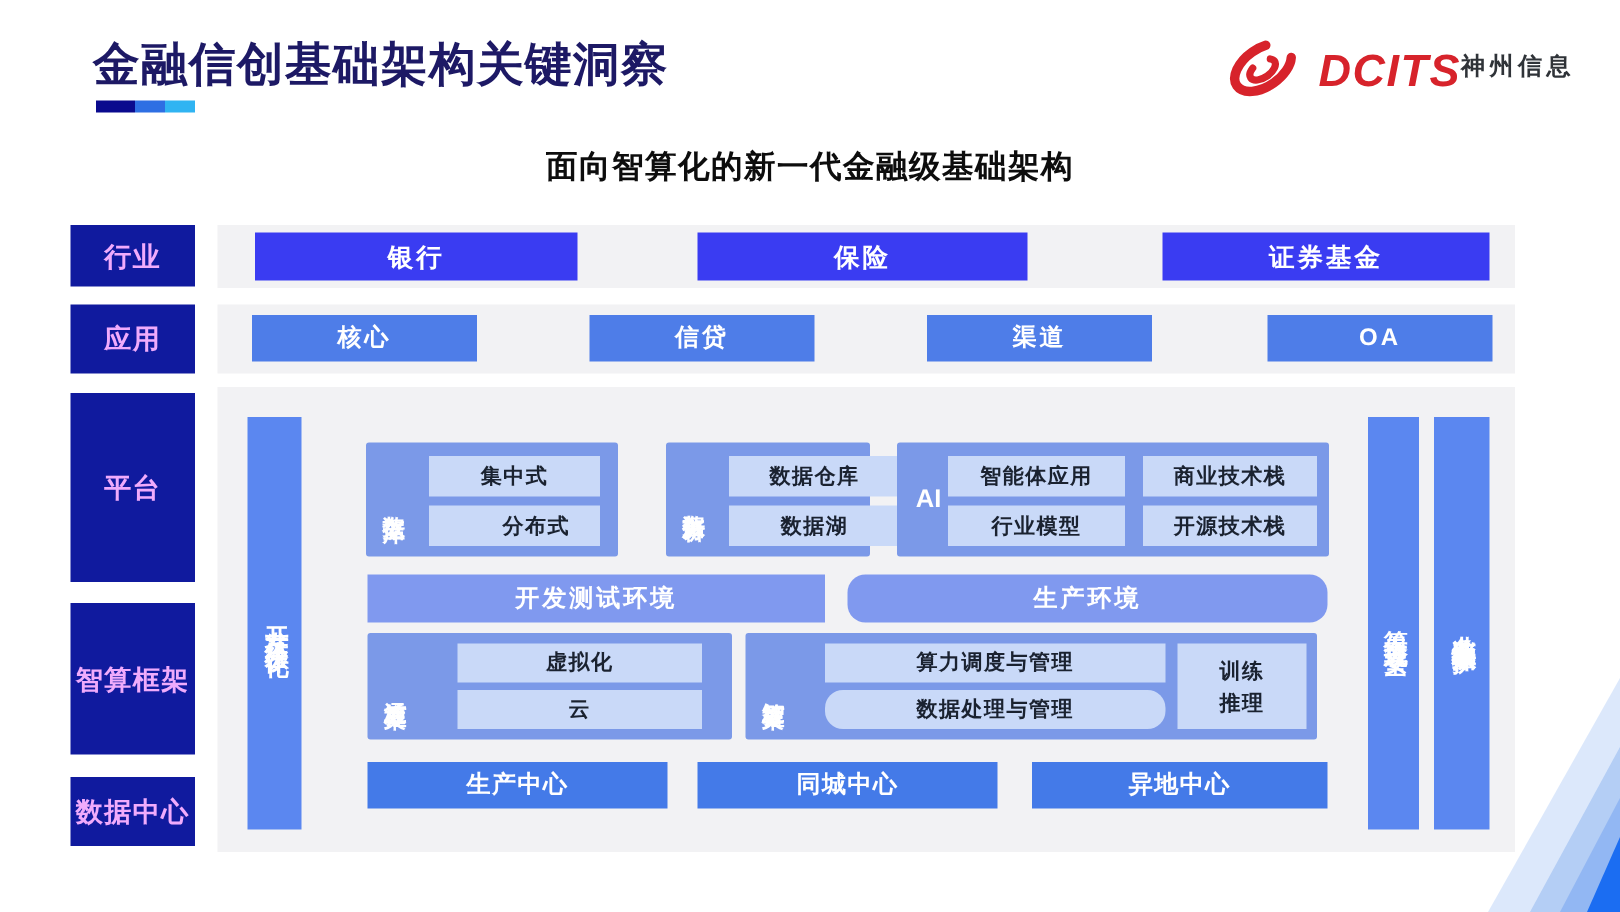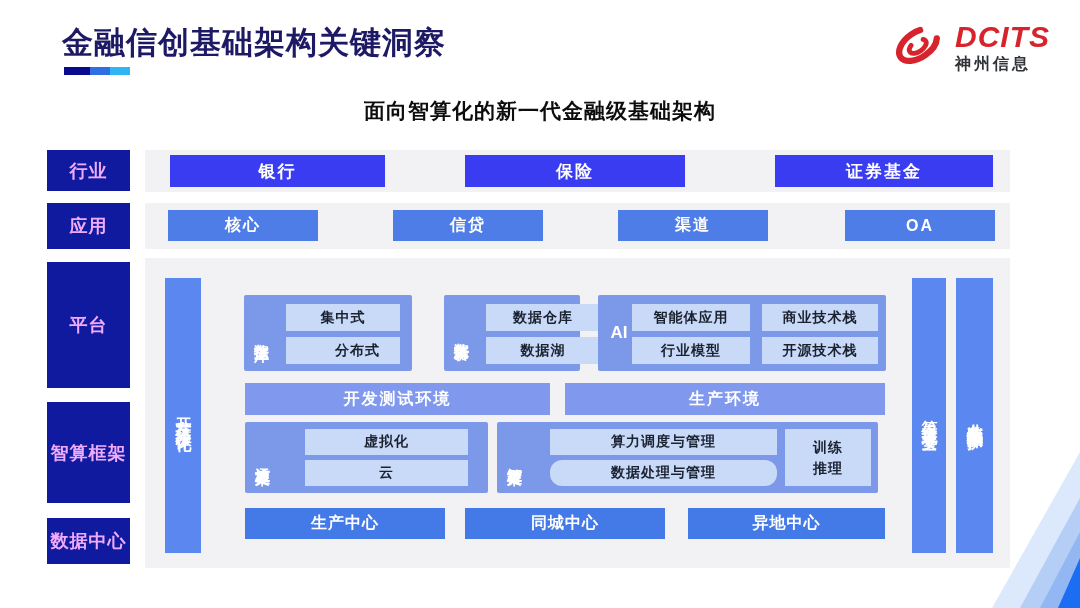--- a/index.html
+++ b/index.html
@@ -8,21 +8,21 @@
   .stage { position:relative; width:1080px; height:608px; background:#ffffff; overflow:hidden; }
 
   .page-title { position:absolute; left:62px; top:22px; font-size:31px; font-weight:bold;
                 color:#1d1965; letter-spacing:1px; }
   .title-underline { position:absolute; left:64px; top:67px; height:8px; display:flex; }
   .title-underline .seg1 { width:26px; background:#0a0a8e; }
   .title-underline .seg2 { width:20px; background:#2e6fe3; }
   .title-underline .seg3 { width:20px; background:#30b4f2; }
 
   .logo { position:absolute; right:30px; top:16px; display:flex; align-items:center; gap:8px; }
-  .logo-text { display:flex; flex-direction:column; line-height:1;justify-content:flex-end; }
+  .logo-text { display:flex; flex-direction:row; line-height:1;justify-content:flex-end; }
   .logo-brand { font-size:30px; font-weight:bold; font-style:italic; color:#d7232b; letter-spacing:1px; }
   .logo-company { font-size:16px; font-weight:bold; color:#2f3338; letter-spacing:3px; margin-top:4px; }
 
   .subtitle { position:absolute; left:0; top:97px; width:1080px; text-align:center;
               font-size:21px; font-weight:bold; color:#0d0d0d; letter-spacing:1px; }
 
   .rail-box { position:absolute; left:47px; width:83px; background:#101a9e; color:#f0abfc;
               font-weight:bold; font-size:18px; display:flex; align-items:center;
               justify-content:center; letter-spacing:1px; }
 
@@ -132,21 +132,21 @@
 
   <div class="group" style="left:598px;top:295px;width:288px;height:76px;">
     <div class="group-hlabel">AI</div>
     <div class="chip" style="left:34px;top:9px;width:118px;height:27px;">智能体应用</div>
     <div class="chip" style="left:164px;top:9px;width:116px;height:27px;">商业技术栈</div>
     <div class="chip" style="left:34px;top:42px;width:118px;height:27px;">行业模型</div>
     <div class="chip" style="left:164px;top:42px;width:116px;height:27px;">开源技术栈</div>
   </div>
 
   <div class="btn env" style="left:245px;top:383px;width:305px;height:32px;">开发测试环境</div>
-  <div class="btn env" style="left:565px;top:383px;width:320px;height:32px;">生产环境</div>
+  <div class="btn env" style="left:565px;top:383px;width:320px;height:32px;border-radius:12px;">生产环境</div>
 
   <div class="group" style="left:245px;top:422px;width:243px;height:71px;">
     <div class="group-vlabel">通算框架</div>
     <div class="chip" style="left:60px;top:7px;width:163px;height:26px;">虚拟化</div>
     <div class="chip" style="left:60px;top:38px;width:163px;height:26px;">云</div>
   </div>
 
   <div class="group" style="left:497px;top:422px;width:381px;height:71px;">
     <div class="group-vlabel">智算框架</div>
     <div class="chip" style="left:53px;top:7px;width:227px;height:26px;">算力调度与管理</div>

